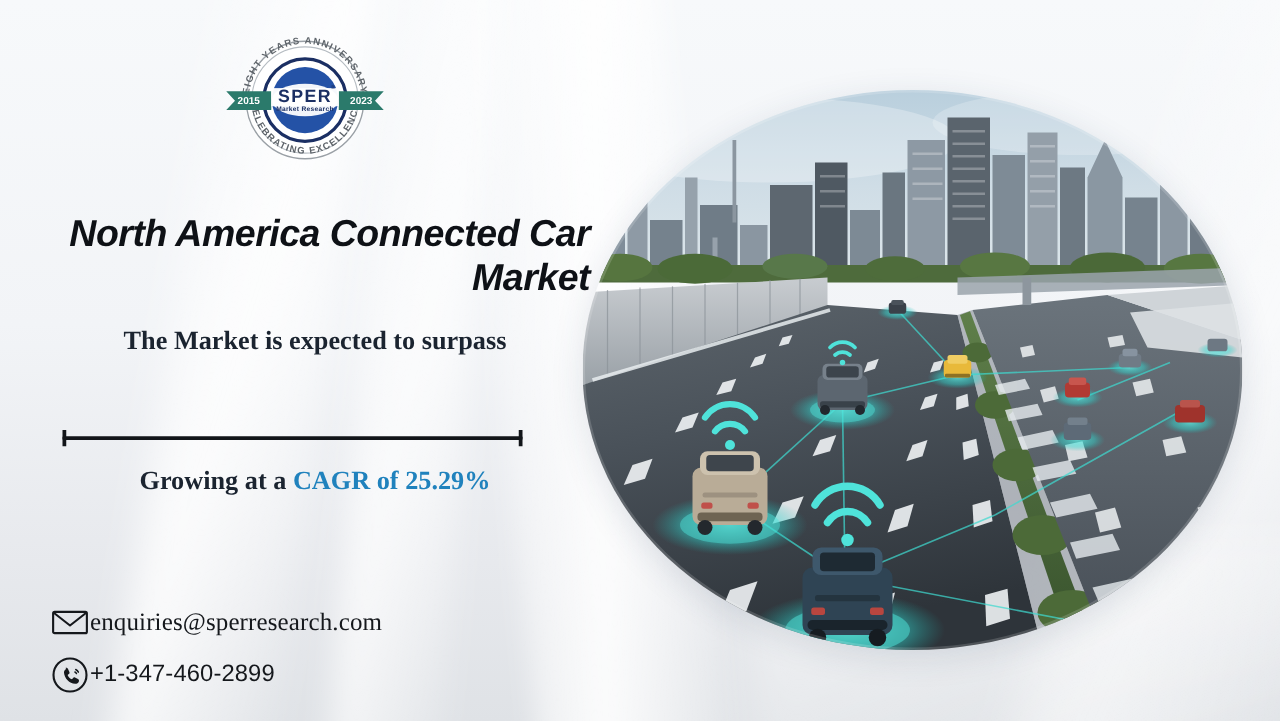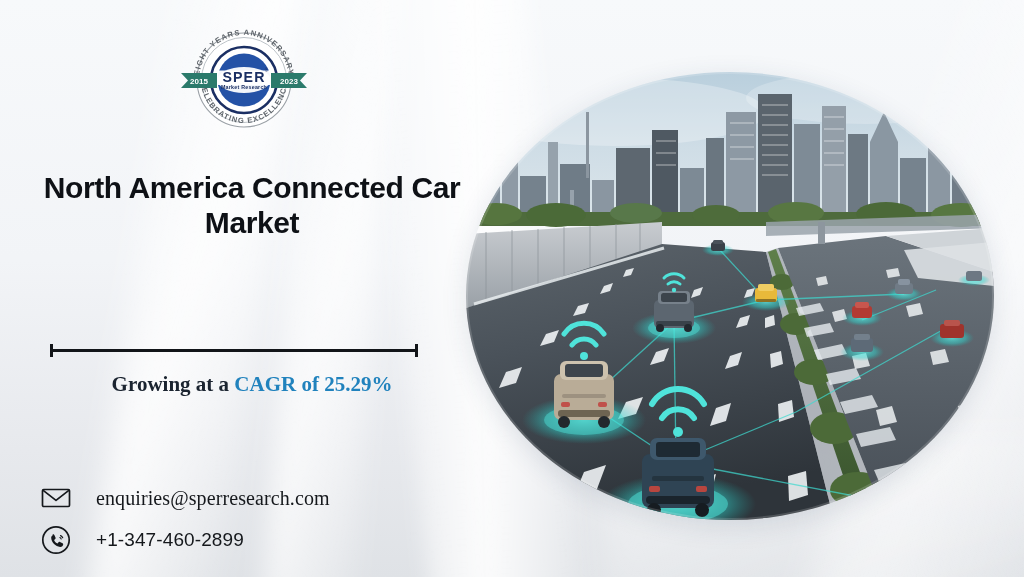--- a/index.html
+++ b/index.html
@@ -42,21 +42,21 @@
   }
 
   
   #logo{position:absolute;left:177px;top:18px;width:134px;height:110px;}
   #logo svg{display:block;width:134px;height:110px;}
 
   
   #title{
     position:absolute;left:32px;top:170px;width:440px;
     font-size:30px;line-height:1.17;font-weight:800;letter-spacing:-.4px;
-    color:#0e1116;text-align:center;
+    color:#0e1116;text-align:right;font-style:italic;
   }
   #subtitle{
     position:absolute;left:32px;top:258px;width:440px;text-align:center;
     font-family:"Liberation Serif", serif;
     font-size:21px;line-height:1.42;font-weight:700;color:#1b2430;
   }
   #subtitle .blue{color:#2082bd;}
   #divider{
     position:absolute;left:50px;top:344px;width:368px;height:12px;
   }
@@ -65,21 +65,21 @@
   #divider .cap.l{left:0;}
   #divider .cap.r{right:0;}
   #cagr{
     position:absolute;left:32px;top:372px;width:440px;text-align:center;
     font-family:Liberation Serif, serif;
     font-size:21px;font-weight:700;color:#1b2430;
   }
   #cagr .blue{color:#2082bd;}
 
   
-  .contact{position:absolute;display:flex;align-items:center;gap:24px;}
+  .contact{position:absolute;display:flex;align-items:center;gap:0;}
   #contact-email{left:40px;top:482px;}
   #contact-phone{left:40px;top:524px;justify-content:flex-end;}
   .contact .ico{width:32px;height:32px;flex:0 0 32px;display:block;}
   .contact .txt{
     font-family:"Liberation Serif", serif;
     font-size:20px;color:#15181c;white-space:nowrap;letter-spacing:.1px;
   }
   #contact-phone .txt{font-family:"Liberation Sans",sans-serif;font-size:19px;font-weight:500;}
 
   
@@ -133,20 +133,21 @@
       <rect x="40" y="52.5" width="54" height="14.5" fill="#ffffff" opacity="0.96"></rect>
       <text x="67" y="63.6" font-family="Liberation Sans, sans-serif" font-size="14.2" font-weight="800" letter-spacing="1.1" fill="#1b2f63" text-anchor="middle">SPER</text>
       <text x="67" y="71.2" font-family="Liberation Sans, sans-serif" font-size="5.3" font-weight="700" letter-spacing=".25" fill="#1b2f63" text-anchor="middle">Market Research</text>
       <text x="89.5" y="53.6" font-family="Liberation Sans, sans-serif" font-size="4.6" fill="#1b2f63" text-anchor="middle">®</text>
     </svg>
   </div>
 
   <div id="title">North America Connected Car Market</div>
 
   <div id="subtitle">
+    <div>The Market is expected to surpass</div>
   </div>
 
   <div id="divider">
     <div class="cap l"></div>
     <div class="bar"></div>
     <div class="cap r"></div>
   </div>
 
   <div id="cagr">
     <span>Growing at a</span>

